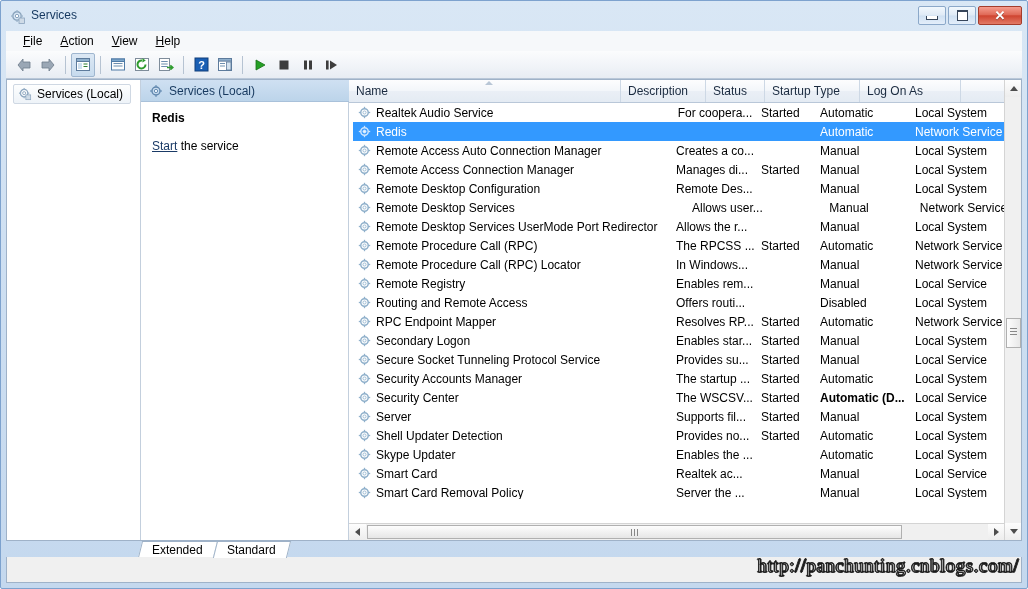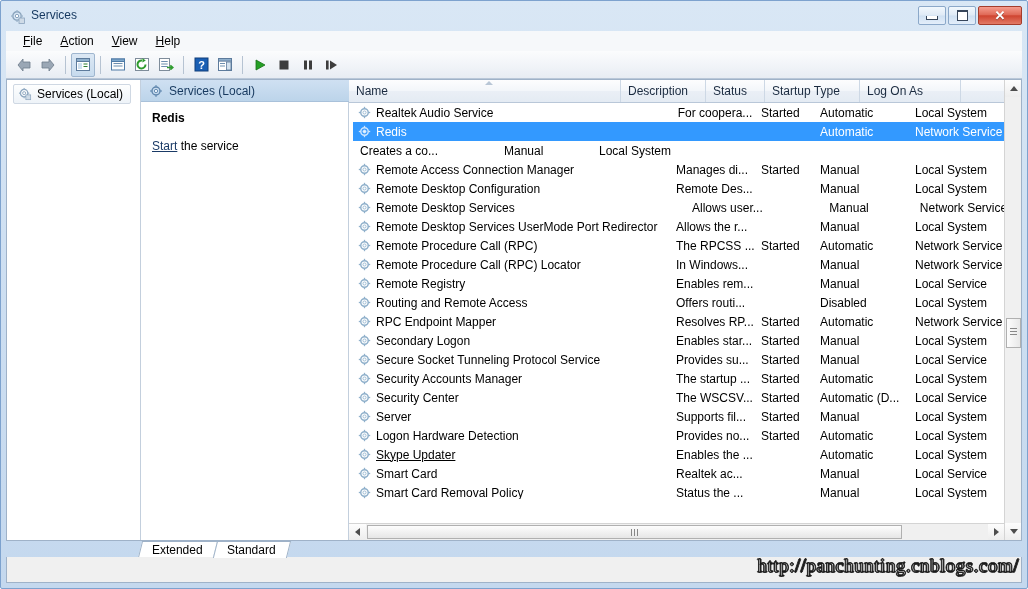--- a/index.html
+++ b/index.html
@@ -647,20 +647,31 @@
                 <rect x="12.6" y="7.2" width="2.4" height="1.6" fill="#cfe6ff"></rect>
               </svg>
               <span>Redis</span>
             </div>
             <div class="cell" style="width: 85px;"></div>
             <div class="cell" style="width: 59px;"></div>
             <div class="cell" style="width: 95px;">Automatic</div>
             <div class="cell" style="width: 101px;">Network Service</div>
           </div>
           <div class="row">
+            <div class="cell name" style="width: 316px;">
+              <svg class="gear" viewBox="0 0 16 16">
+                <circle cx="8" cy="8" r="4.6" fill="none" stroke="#8fb0cb" stroke-width="1.8"></circle>
+                <circle cx="8" cy="8" r="1.9" fill="#ffffff" stroke="#8fb0cb" stroke-width="1"></circle>
+                <rect x="7.2" y="1" width="1.6" height="2.4" fill="#8fb0cb"></rect>
+                <rect x="7.2" y="12.6" width="1.6" height="2.4" fill="#8fb0cb"></rect>
+                <rect x="1" y="7.2" width="2.4" height="1.6" fill="#8fb0cb"></rect>
+                <rect x="12.6" y="7.2" width="2.4" height="1.6" fill="#8fb0cb"></rect>
+              </svg>
+              <span>Remote Access Auto Connection Manager</span>
+            </div>
             <div class="cell" style="width: 85px;">Creates a co...</div>
             <div class="cell" style="width: 59px;"></div>
             <div class="cell" style="width: 95px;">Manual</div>
             <div class="cell" style="width: 101px;">Local System</div>
           </div>
           <div class="row">
             <div class="cell name" style="width: 316px;">
               <svg class="gear" viewBox="0 0 16 16">
                 <circle cx="8" cy="8" r="4.6" fill="none" stroke="#8fb0cb" stroke-width="1.8"></circle>
                 <circle cx="8" cy="8" r="1.9" fill="#ffffff" stroke="#8fb0cb" stroke-width="1"></circle>
@@ -870,21 +881,21 @@
                 <circle cx="8" cy="8" r="1.9" fill="#ffffff" stroke="#8fb0cb" stroke-width="1"></circle>
                 <rect x="7.2" y="1" width="1.6" height="2.4" fill="#8fb0cb"></rect>
                 <rect x="7.2" y="12.6" width="1.6" height="2.4" fill="#8fb0cb"></rect>
                 <rect x="1" y="7.2" width="2.4" height="1.6" fill="#8fb0cb"></rect>
                 <rect x="12.6" y="7.2" width="2.4" height="1.6" fill="#8fb0cb"></rect>
               </svg>
               <span>Security Center</span>
             </div>
             <div class="cell" style="width: 85px;">The WSCSV...</div>
             <div class="cell" style="width: 59px;">Started</div>
-            <div class="cell" style="width: 95px;">Automatic (D...</div>
+            <div class="cell" style="width: 95px; font-weight: bold;">Automatic (D...</div>
             <div class="cell" style="width: 101px;">Local Service</div>
           </div>
           <div class="row">
             <div class="cell name" style="width: 316px;">
               <svg class="gear" viewBox="0 0 16 16">
                 <circle cx="8" cy="8" r="4.6" fill="none" stroke="#8fb0cb" stroke-width="1.8"></circle>
                 <circle cx="8" cy="8" r="1.9" fill="#ffffff" stroke="#8fb0cb" stroke-width="1"></circle>
                 <rect x="7.2" y="1" width="1.6" height="2.4" fill="#8fb0cb"></rect>
                 <rect x="7.2" y="12.6" width="1.6" height="2.4" fill="#8fb0cb"></rect>
                 <rect x="1" y="7.2" width="2.4" height="1.6" fill="#8fb0cb"></rect>
@@ -900,29 +911,29 @@
           <div class="row">
             <div class="cell name" style="width: 316px;">
               <svg class="gear" viewBox="0 0 16 16">
                 <circle cx="8" cy="8" r="4.6" fill="none" stroke="#8fb0cb" stroke-width="1.8"></circle>
                 <circle cx="8" cy="8" r="1.9" fill="#ffffff" stroke="#8fb0cb" stroke-width="1"></circle>
                 <rect x="7.2" y="1" width="1.6" height="2.4" fill="#8fb0cb"></rect>
                 <rect x="7.2" y="12.6" width="1.6" height="2.4" fill="#8fb0cb"></rect>
                 <rect x="1" y="7.2" width="2.4" height="1.6" fill="#8fb0cb"></rect>
                 <rect x="12.6" y="7.2" width="2.4" height="1.6" fill="#8fb0cb"></rect>
               </svg>
-              <span>Logon Hardware Detection</span>
+              <span>Shell Updater Detection</span>
             </div>
             <div class="cell" style="width: 85px;">Provides no...</div>
             <div class="cell" style="width: 59px;">Started</div>
             <div class="cell" style="width: 95px;">Automatic</div>
             <div class="cell" style="width: 101px;">Local System</div>
           </div>
           <div class="row">
-            <div class="cell name" style="width: 316px; text-decoration: underline;">
+            <div class="cell name" style="width: 316px;">
               <svg class="gear" viewBox="0 0 16 16">
                 <circle cx="8" cy="8" r="4.6" fill="none" stroke="#8fb0cb" stroke-width="1.8"></circle>
                 <circle cx="8" cy="8" r="1.9" fill="#ffffff" stroke="#8fb0cb" stroke-width="1"></circle>
                 <rect x="7.2" y="1" width="1.6" height="2.4" fill="#8fb0cb"></rect>
                 <rect x="7.2" y="12.6" width="1.6" height="2.4" fill="#8fb0cb"></rect>
                 <rect x="1" y="7.2" width="2.4" height="1.6" fill="#8fb0cb"></rect>
                 <rect x="12.6" y="7.2" width="2.4" height="1.6" fill="#8fb0cb"></rect>
               </svg>
               <span>Skype Updater</span>
             </div>
@@ -953,21 +964,21 @@
               <svg class="gear" viewBox="0 0 16 16">
                 <circle cx="8" cy="8" r="4.6" fill="none" stroke="#8fb0cb" stroke-width="1.8"></circle>
                 <circle cx="8" cy="8" r="1.9" fill="#ffffff" stroke="#8fb0cb" stroke-width="1"></circle>
                 <rect x="7.2" y="1" width="1.6" height="2.4" fill="#8fb0cb"></rect>
                 <rect x="7.2" y="12.6" width="1.6" height="2.4" fill="#8fb0cb"></rect>
                 <rect x="1" y="7.2" width="2.4" height="1.6" fill="#8fb0cb"></rect>
                 <rect x="12.6" y="7.2" width="2.4" height="1.6" fill="#8fb0cb"></rect>
               </svg>
               <span>Smart Card Removal Policy</span>
             </div>
-            <div class="cell" style="width: 85px;">Status the ...</div>
+            <div class="cell" style="width: 85px;">Server the ...</div>
             <div class="cell" style="width: 59px;"></div>
             <div class="cell" style="width: 95px;">Manual</div>
             <div class="cell" style="width: 101px;">Local System</div>
           </div>
         </div>
 
       <div id="hscroll">
         <div class="hsb-arrow" style="left:0;">
           <div class="tri-left"></div>
         </div>

